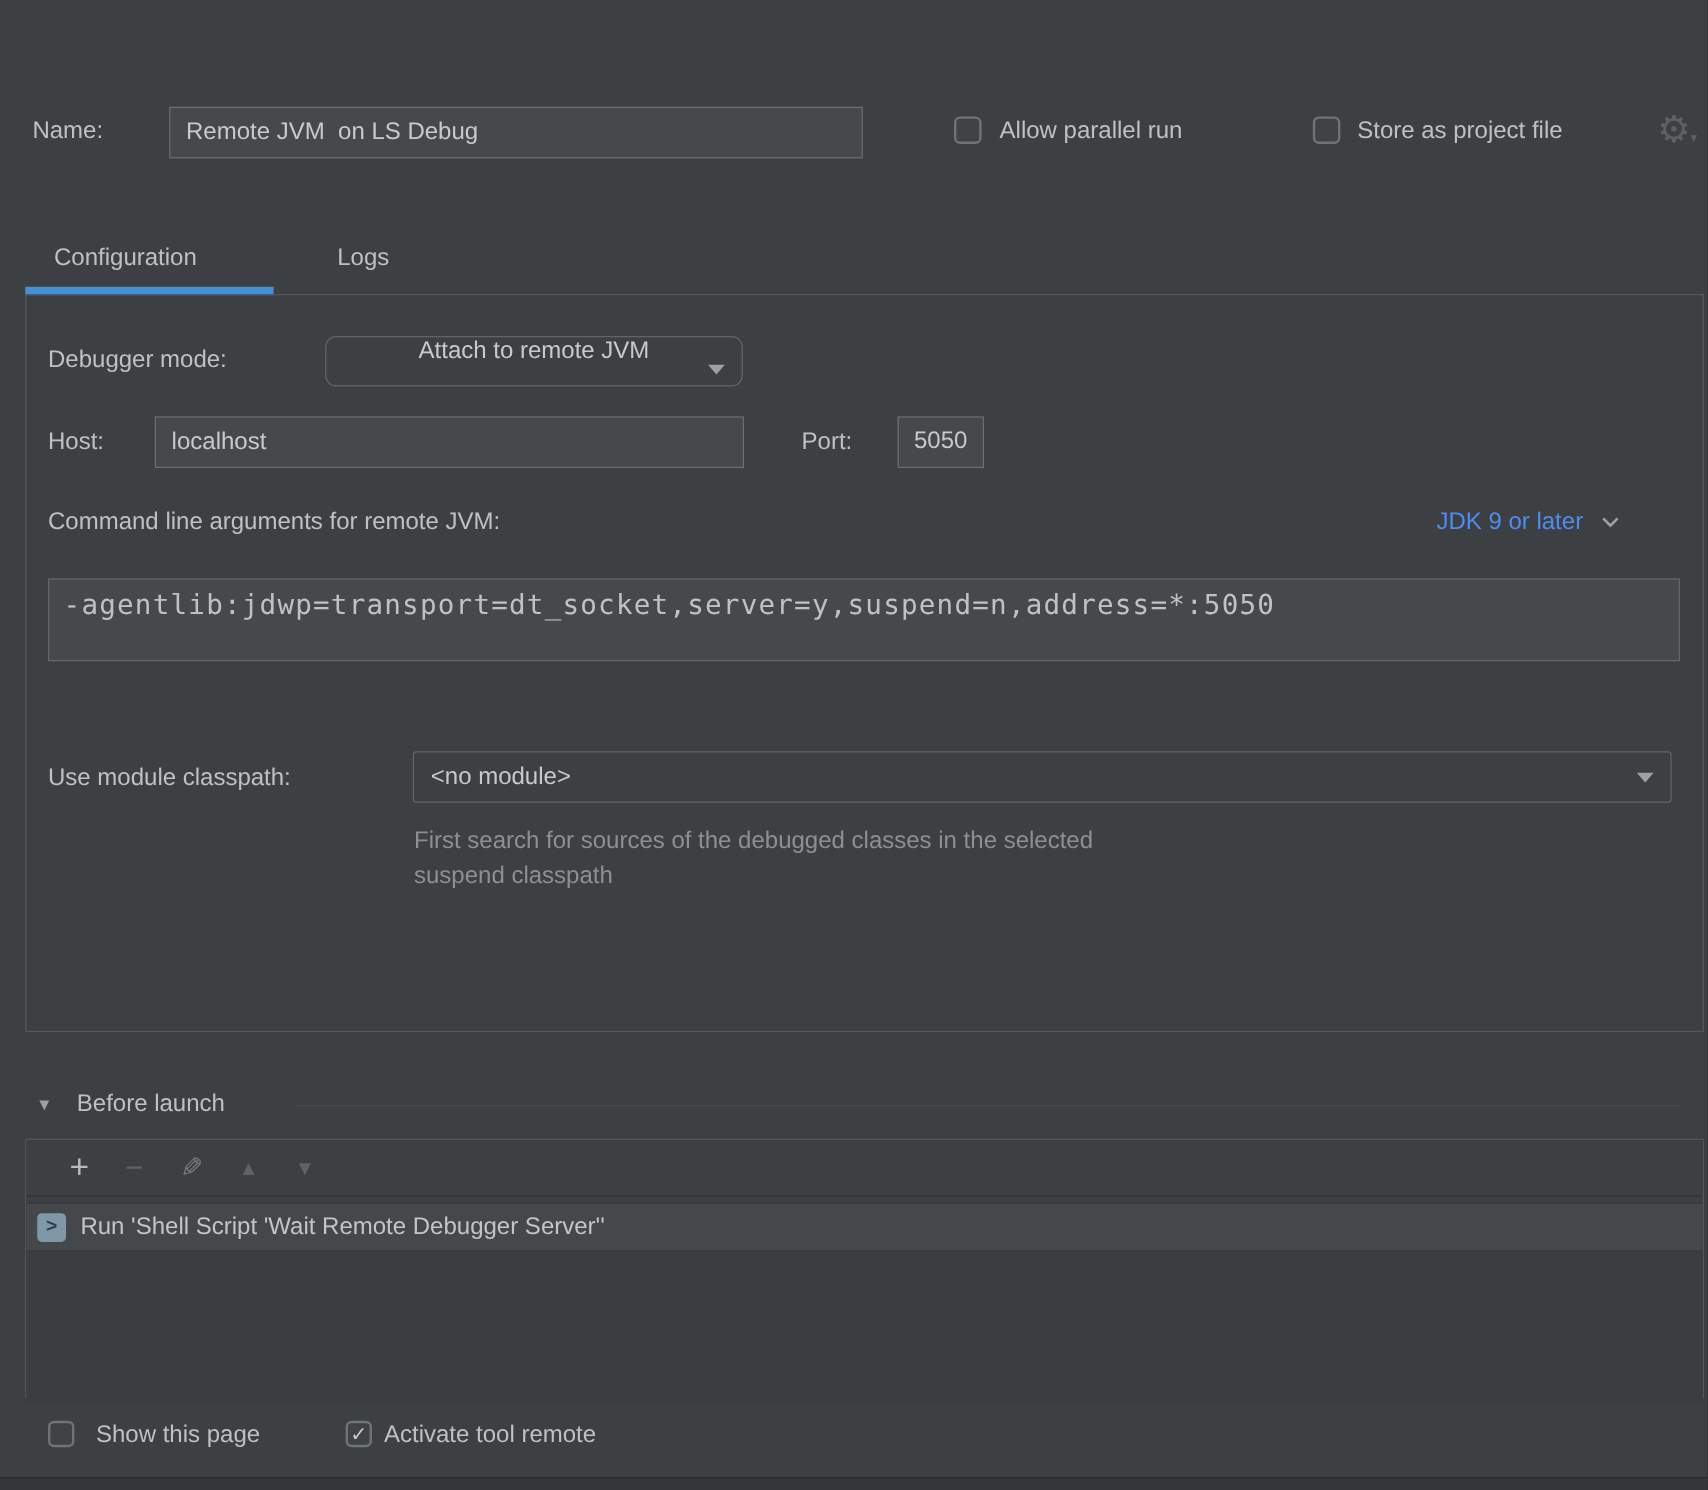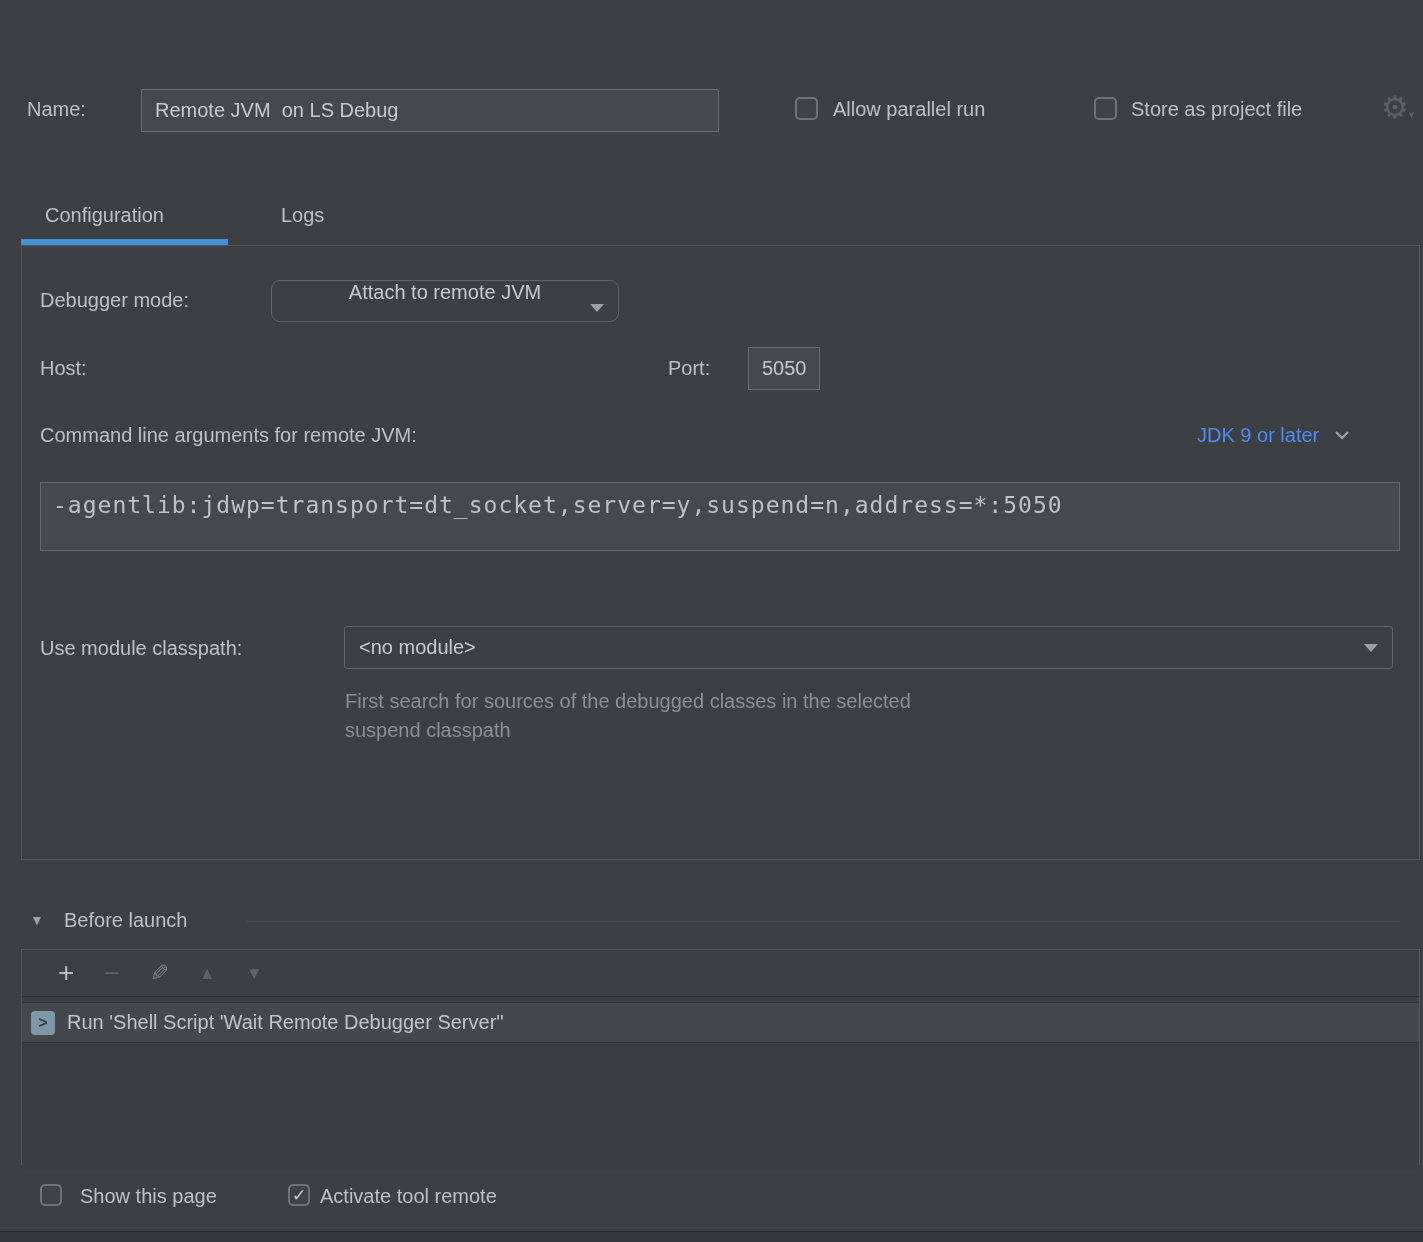--- a/index.html
+++ b/index.html
@@ -94,20 +94,21 @@
 
   <div class="abs tabpanel" style="left:21px; top:245px; width:1399px; height:615px;"></div>
 
   <div class="abs label" style="left:40px; top:289px;">Debugger mode:</div>
   <div class="abs combo" style="left:271px; top:280px; width:348px; height:42px;flex-direction:column;">
     <span>Attach to remote JVM</span>
     <span class="arrow tri-down"></span>
   </div>
 
   <div class="abs label" style="left:40px; top:357px;">Host:</div>
+  <input class="abs field" style="left: 129px; top: 347px; width: 491px; height: 43px;" value="localhost">
   <div class="abs label" style="left:668px; top:357px;">Port:</div>
   <input class="abs field" style="left: 748px; top: 347px; width: 72px; height: 43px;" value="5050">
 
   <div class="abs label" style="left:40px; top:424px;">Command line arguments for remote JVM:</div>
   <div class="abs" style="left:1197px; top:424px; display:flex; align-items:center; gap:16px;">
     <span class="link">JDK 9 or later</span>
     <svg width="14" height="9" viewBox="0 0 14 9">
       <polyline points="1,1 7,7 13,1" fill="none" stroke="#9DA1A4" stroke-width="2.2"></polyline>
     </svg>
   </div>

